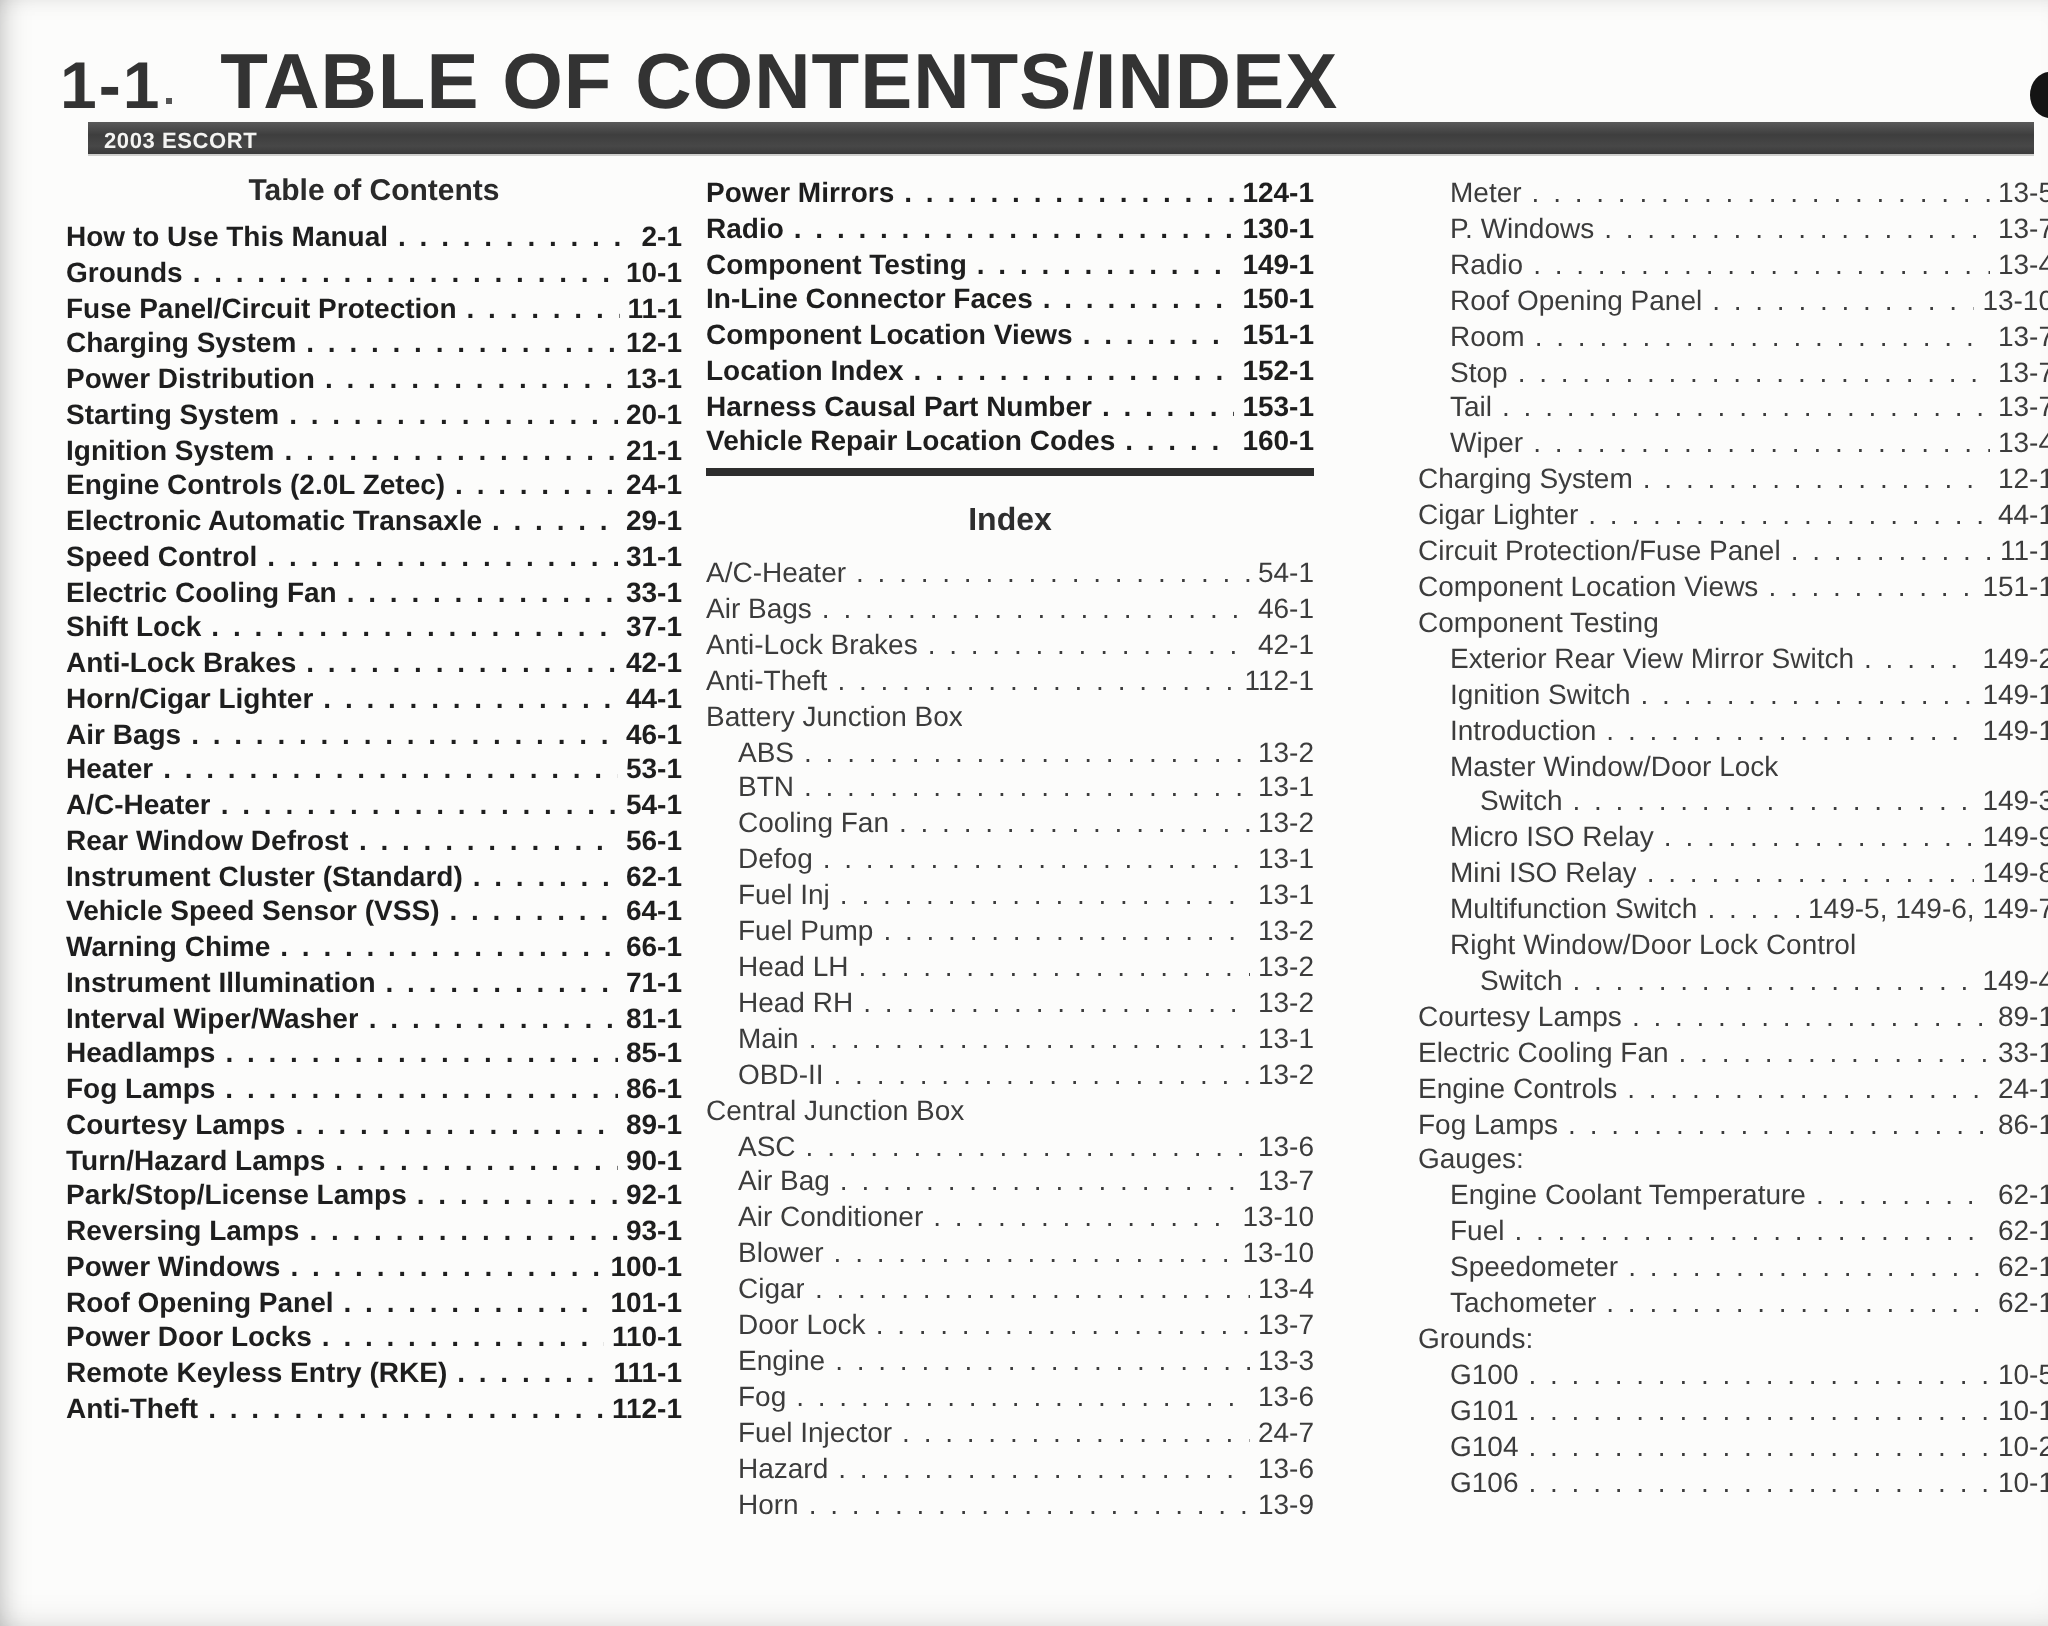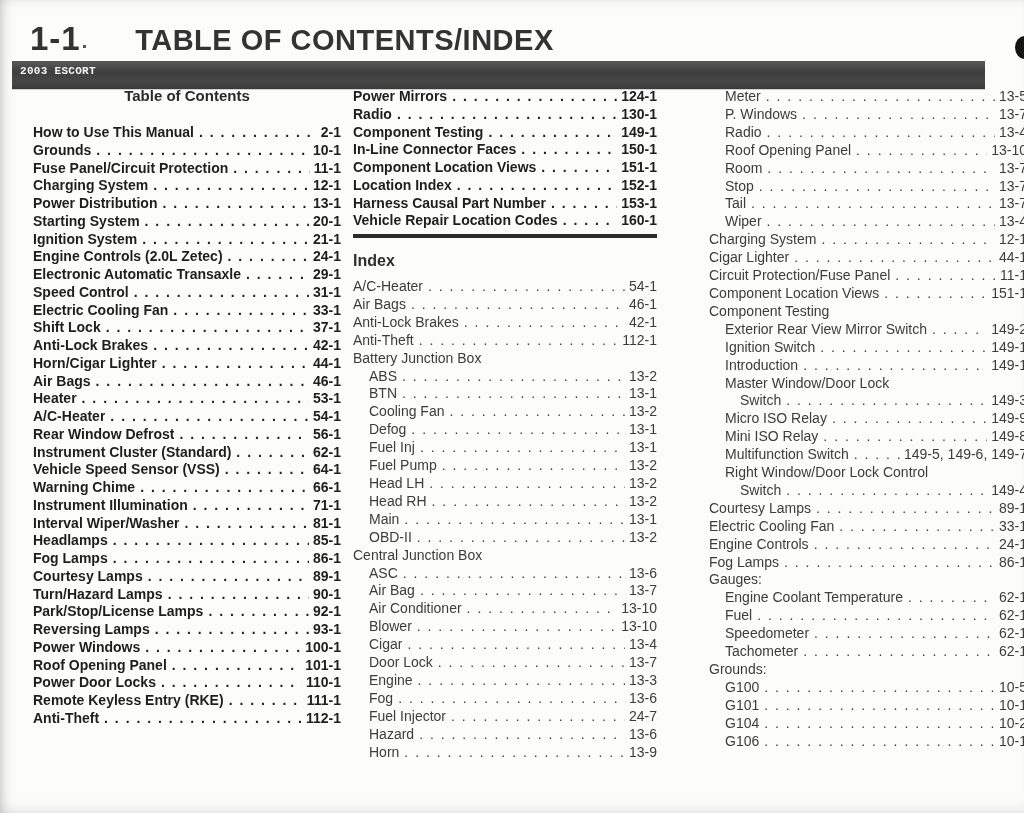--- a/index.html
+++ b/index.html
@@ -32,30 +32,29 @@
     vertical-align: baseline;
   }
   .section-dot {
     display: inline-block;
     width: 3px; height: 3px;
     background: #555;
     margin: 0 0 2px 2px;
   }
   .page-title {
     display: inline-block;
-    font-size: 29px;
+    font-size: 39px;
     letter-spacing: 0.5px;
-    margin-left: 45px;
+    margin-left: 20px;
   }
   .model-bar {
-    position: absolute; top: 61px; left: 12px;
-    width: 973px; height: 28px;
+    position: absolute; top: 61px; left: 44px;
+    width: 973px; height: 16px;
     background: linear-gradient(180deg, #5a5a5a 0%, #3e3e3e 40%, #474747 75%, #3a3a3a 100%);
     box-shadow: 0 1px 0 #cfcfcd;
-    font-family: Liberation Mono, monospace;
   }
   .model-badge {
     display: inline-block;
     color: #f4f4f2;
     font-size: 11px;
     font-weight: bold;
     line-height: 13px;
     padding-left: 8px;
     letter-spacing: 0.3px;
   }
@@ -72,27 +71,27 @@
   .col-1 { left: 33px;  width: 308px; }
   .col-2 { left: 353px; width: 304px; }
   .col-3 { left: 709px; width: 318px; }
 
   .col-heading {
     font-size: 15px;
     font-weight: bold;
     color: #2a2a2a;
     text-align: center;
     line-height: 15px;
-    margin: 0 0 21px 0;
+    margin: 0 0 7px 0;
   }
   .index-heading {
     font-size: 16px;
     font-weight: bold;
     color: #2e2e2e;
-    text-align: left;
+    text-align: center;
     line-height: 16px;
     margin: 15px 0 9px 0;
   }
   .section-rule {
     height: 4px;
     background: #2d2d2d;
     border: none;
     margin: 4px 0 0 0;
   }
 

